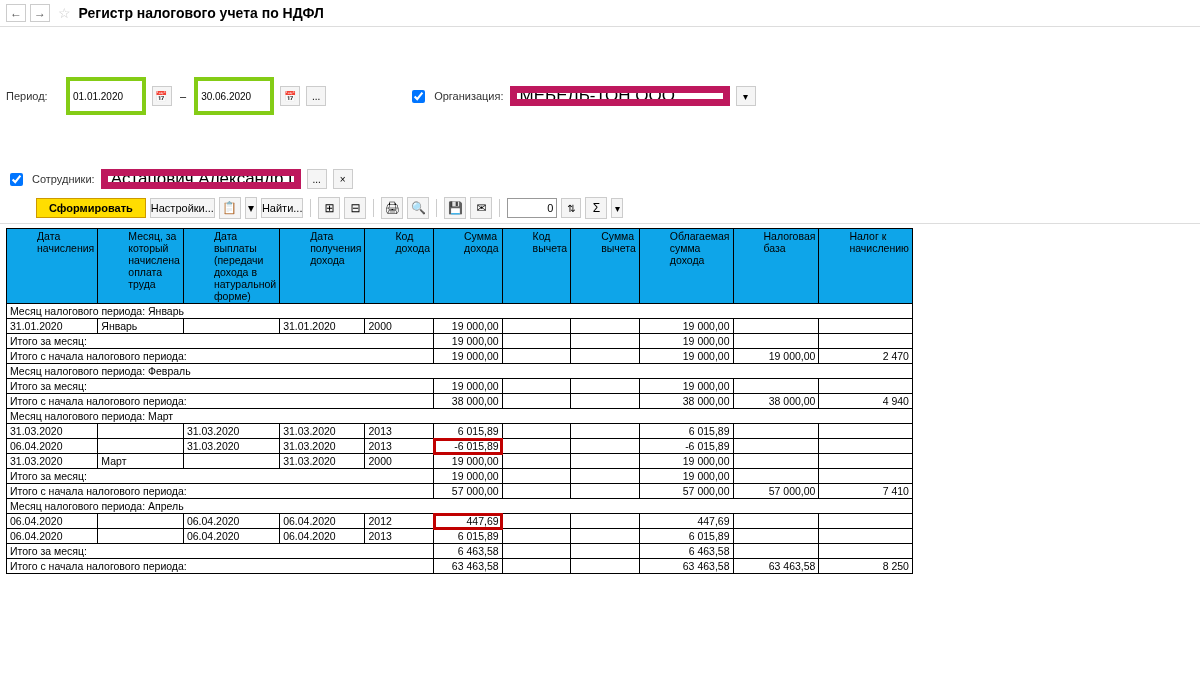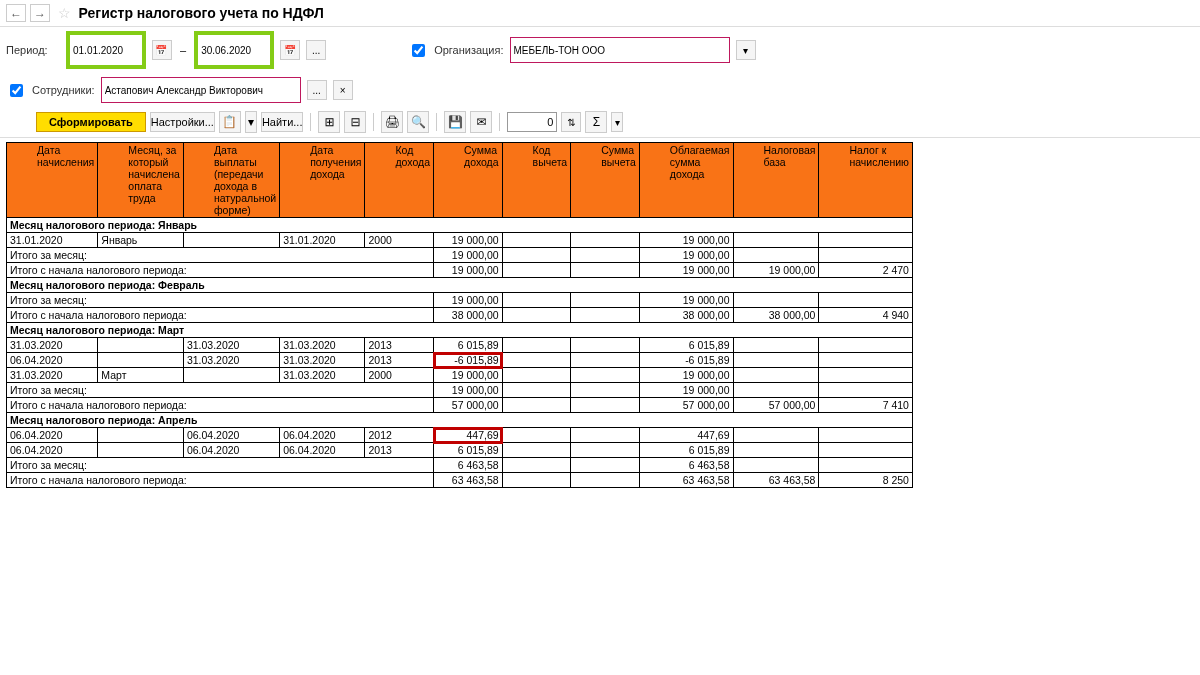--- a/index.html
+++ b/index.html
@@ -1,41 +1,41 @@
 <!DOCTYPE html>
 <html><head>
 <meta charset="utf-8">
 <style>
   * { box-sizing: border-box; }
   body { margin: 0; font-family: Arial, sans-serif; font-size: 11px; background: #fff; color: #000; }
   .titlebar { display: flex; align-items: center; padding: 4px 6px; gap: 4px; border-bottom: 1px solid #ddd; }
   .nav-btn { width: 20px; height: 18px; border: 1px solid #ccc; background: #fff; display: flex; align-items: center; justify-content: center; cursor: pointer; font-size: 12px; color: #555; }
   .star-icon { color: #ccc; font-size: 14px; margin: 0 4px; }
   .title { font-weight: bold; font-size: 14px; }
-  .params-row { display: flex; align-items: center; padding: 4px 6px; gap: 6px; }
+  .params-row { display: flex; align-items: center; padding: 4px 6px; gap: 6px; margin-top: 46px; }
   .label { color: #333; }
   .input-date { width: 80px; height: 38px; border: 4px solid #84cc16; padding: 1px 3px; font-size: 10px; }
-  .input-text { height: 26px; border: 1px solid #be185d; padding: 1px 3px; font-size: 10px; }
+  .input-text { height: 20px; border: 7px solid #be185d; padding: 1px 3px; font-size: 17px; }
   .small-btn { width: 20px; height: 20px; border: 1px solid #ccc; background: #f5f5f5; cursor: pointer; display: inline-flex; align-items: center; justify-content: center; font-size: 10px; }
   .dash { margin: 0 2px; }
   .checkbox { width: 13px; height: 13px; }
   .org-field { width: 220px; }
   .emp-field { width: 200px; }
   .toolbar { display: flex; align-items: center; padding: 4px 6px; gap: 4px; border-bottom: 1px solid #ddd; }
   .btn-main { background: #ffdd00; border: 1px solid #cc9900; padding: 3px 12px; font-weight: bold; cursor: pointer; font-size: 11px; margin-left: 30px; }
   .btn { background: #f5f5f5; border: 1px solid #ccc; padding: 3px 0; cursor: pointer; font-size: 11px; }
   .tb-icon { width: 22px; height: 22px; border: 1px solid #ccc; background: #f5f5f5; cursor: pointer; display: inline-flex; align-items: center; justify-content: center; font-size: 12px; }
   .tb-sep { width: 1px; height: 18px; background: #ccc; margin: 0 3px; }
   .num-input { width: 50px; height: 20px; border: 1px solid #999; text-align: right; padding: 1px 3px; font-size: 11px; }
   .report { padding: 4px 6px; }
   table.rep { border-collapse: collapse; width: 830px; }
   table.rep th, table.rep td { border: 1px solid #000; padding: 1px 3px; font-size: 10.5px; vertical-align: top; }
-  table.rep th { font-weight: normal; text-align: left; background: #f97316; height: 42px; padding-left: 30px; }
+  table.rep th { font-weight: normal; text-align: left; background: #0ea5e9; height: 42px; padding-left: 30px; }
   .num { text-align: right; }
-  .section-hdr { font-weight: bold; }
+  .section-hdr { font-weight: normal; }
   .hl { outline: 3px solid #c00000; outline-offset: -2px; }
   .col-date { width: 72px; }
   .col-month { width: 90px; }
   .col-paydate { width: 95px; }
   .col-recvdate { width: 82px; }
   .col-code { width: 38px; }
   .col-sum { width: 100px; }
   .col-dedcode { width: 48px; }
   .col-dedsum { width: 48px; }
   .col-tax { width: 90px; }

